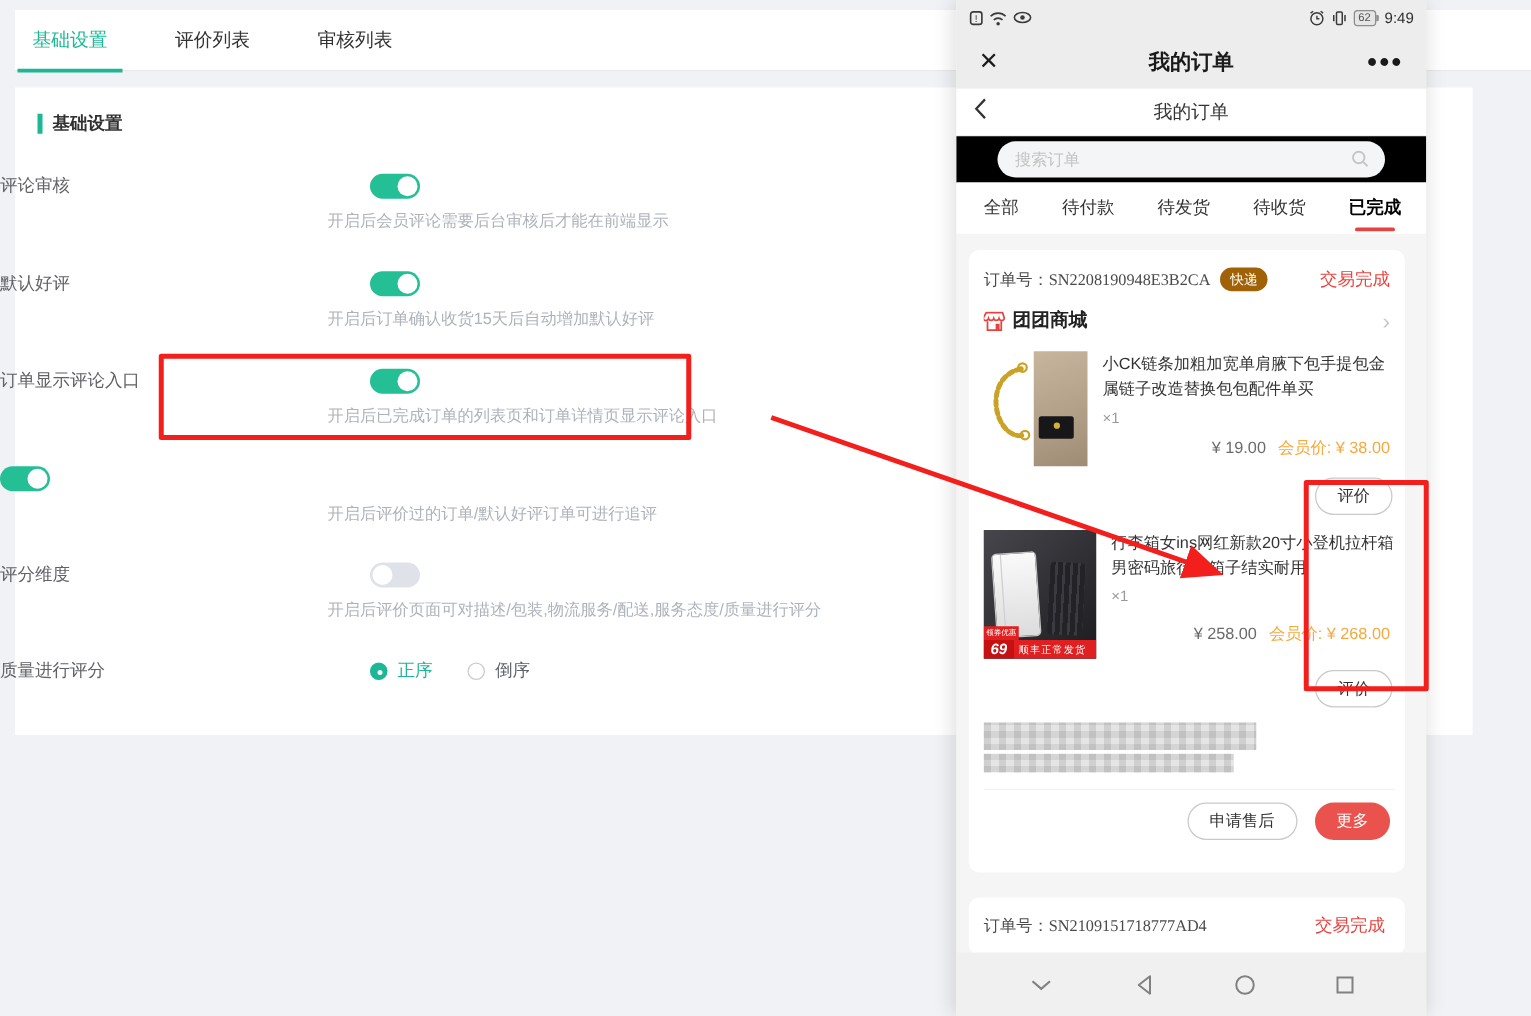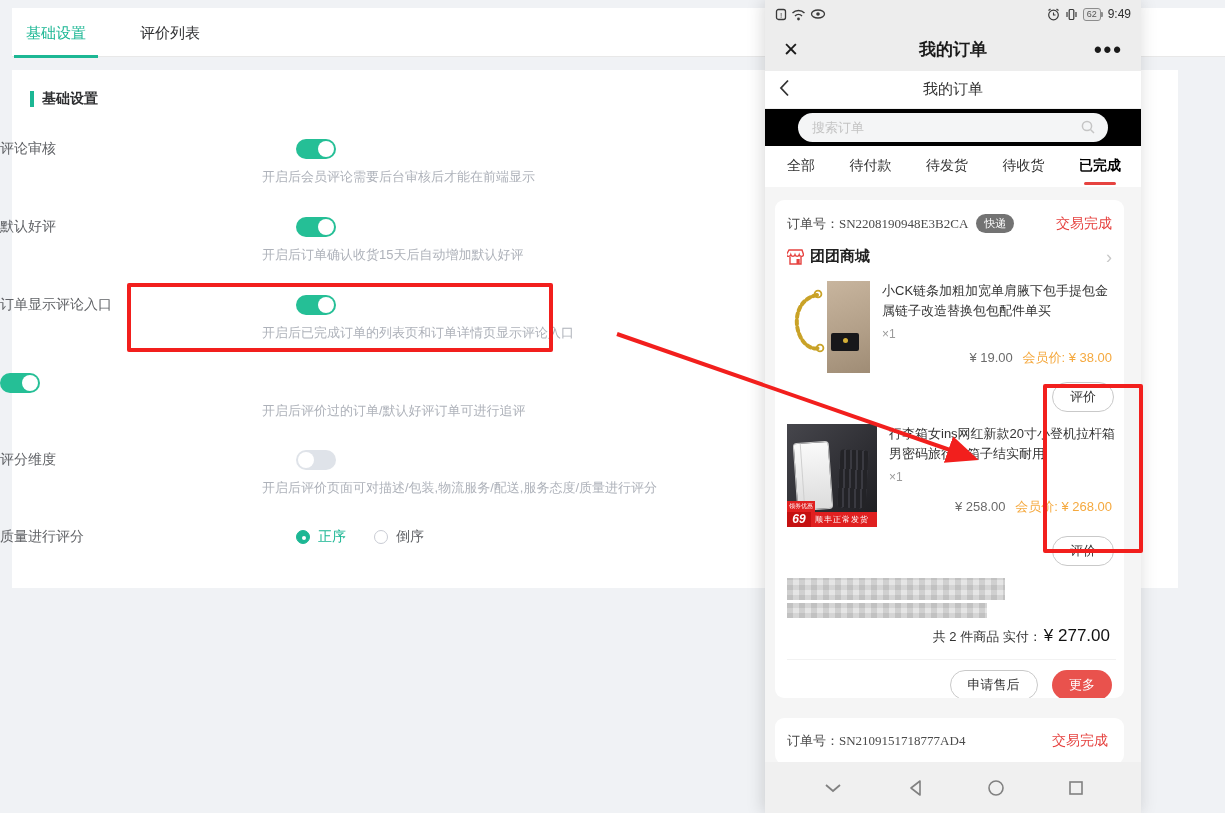--- a/index.html
+++ b/index.html
@@ -72,21 +72,21 @@
   .p-tab { position:relative; font-size:14px; color:#333; padding-bottom:2px; }
   .p-tab.active { font-weight:bold; color:#000; }
   .p-tab.active::after { content:""; position:absolute; left:50%; transform:translateX(-50%); bottom:-8px; width:32px; height:3px; border-radius:2px; background:#e64340; }
 
   .order-card { position:absolute; left:10px; width:349px; background:#fff; border-radius:9px; }
   .card1 { top:200px; height:498px; padding:14px 8px 0 12px; overflow:hidden; }
   .card2 { top:718px; height:46px; padding:14px 12px 0 12px; }
 
   .oc-head { display:flex; align-items:center; padding-right:4px; }
   .oc-sn { font-size:13px; color:#4a4a4a;font-family:Liberation Serif, serif; }
-  .oc-badge { margin-left:8px; background:#737373; color:#fff; font-size:11px; border-radius:10px; padding:2px 8px; }
+  .oc-badge { margin-left:8px; background:#a16207; color:#fff; font-size:11px; border-radius:10px; padding:2px 8px; }
   .oc-status { margin-left:auto; font-size:14px; color:#e64340; }
 
   .store-row { display:flex; align-items:center; margin-top:14px; padding-right:4px; }
   .store-name { font-size:15px; font-weight:bold; color:#222; margin-left:6px; }
   .store-chev { margin-left:auto; color:#c8c8c8; font-size:18px; line-height:1; }
 
   .prod { display:flex; margin-top:15px; }
   .prod-txt { flex:1; margin-left:12px; min-width:0; }
   .prod-title { font-size:13px; line-height:20px; color:#333; }
   .prod-qty { font-size:12px; color:#9a9a9a; margin-top:6px; }
@@ -132,20 +132,21 @@
   #arrow-svg { position:absolute; left:0; top:0; z-index:10; pointer-events:none; }
 </style>
 </head>
 <body>
 
 <div id="stage">
 
   <div class="admin-tabbar">
     <div class="admin-tab active">基础设置</div>
     <div class="admin-tab">评价列表</div>
+    <div class="admin-tab">审核列表</div>
   </div>
 
   <div class="admin-card"></div>
 
   <div class="section-head">
     <div class="section-bar"></div>
     <div class="section-title">基础设置</div>
   </div>
 
   <div class="setting-row" style="top:139px;">
@@ -347,23 +348,20 @@
       </div>
       <div class="btn-line">
         <span class="pill-btn">评价</span>
       </div>
 
       <div class="blur-wrap">
         <div class="blur-bar blur1"></div>
         <div class="blur-bar blur2"></div>
       </div>
 
-      <div class="total-line">
-        <span class="total-prefix">共 2 件商品 实付：</span><span class="total-amt">¥ 277.00</span>
-      </div>
 
       <div class="action-row">
         <span class="pill-btn">申请售后</span>
         <span class="more-btn">更多</span>
       </div>
     </div>
 
     <div class="order-card card2">
       <div class="oc-head">
         <span class="oc-sn"><span>订单号：</span><span>SN2109151718777AD4</span></span>

